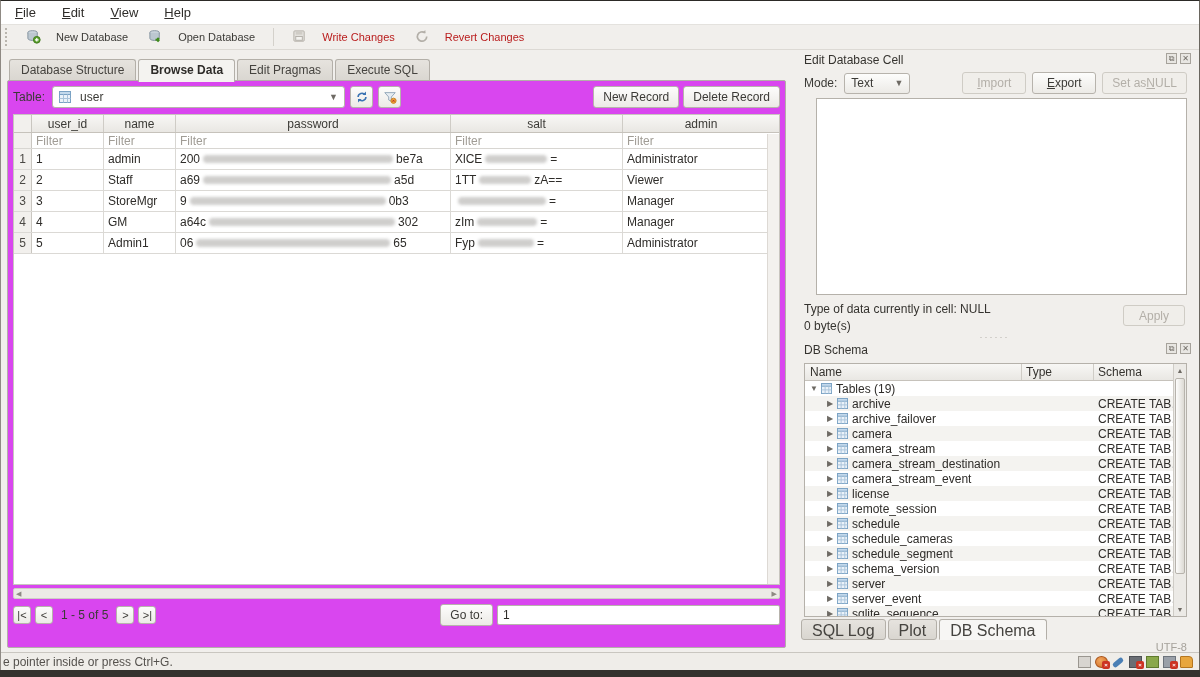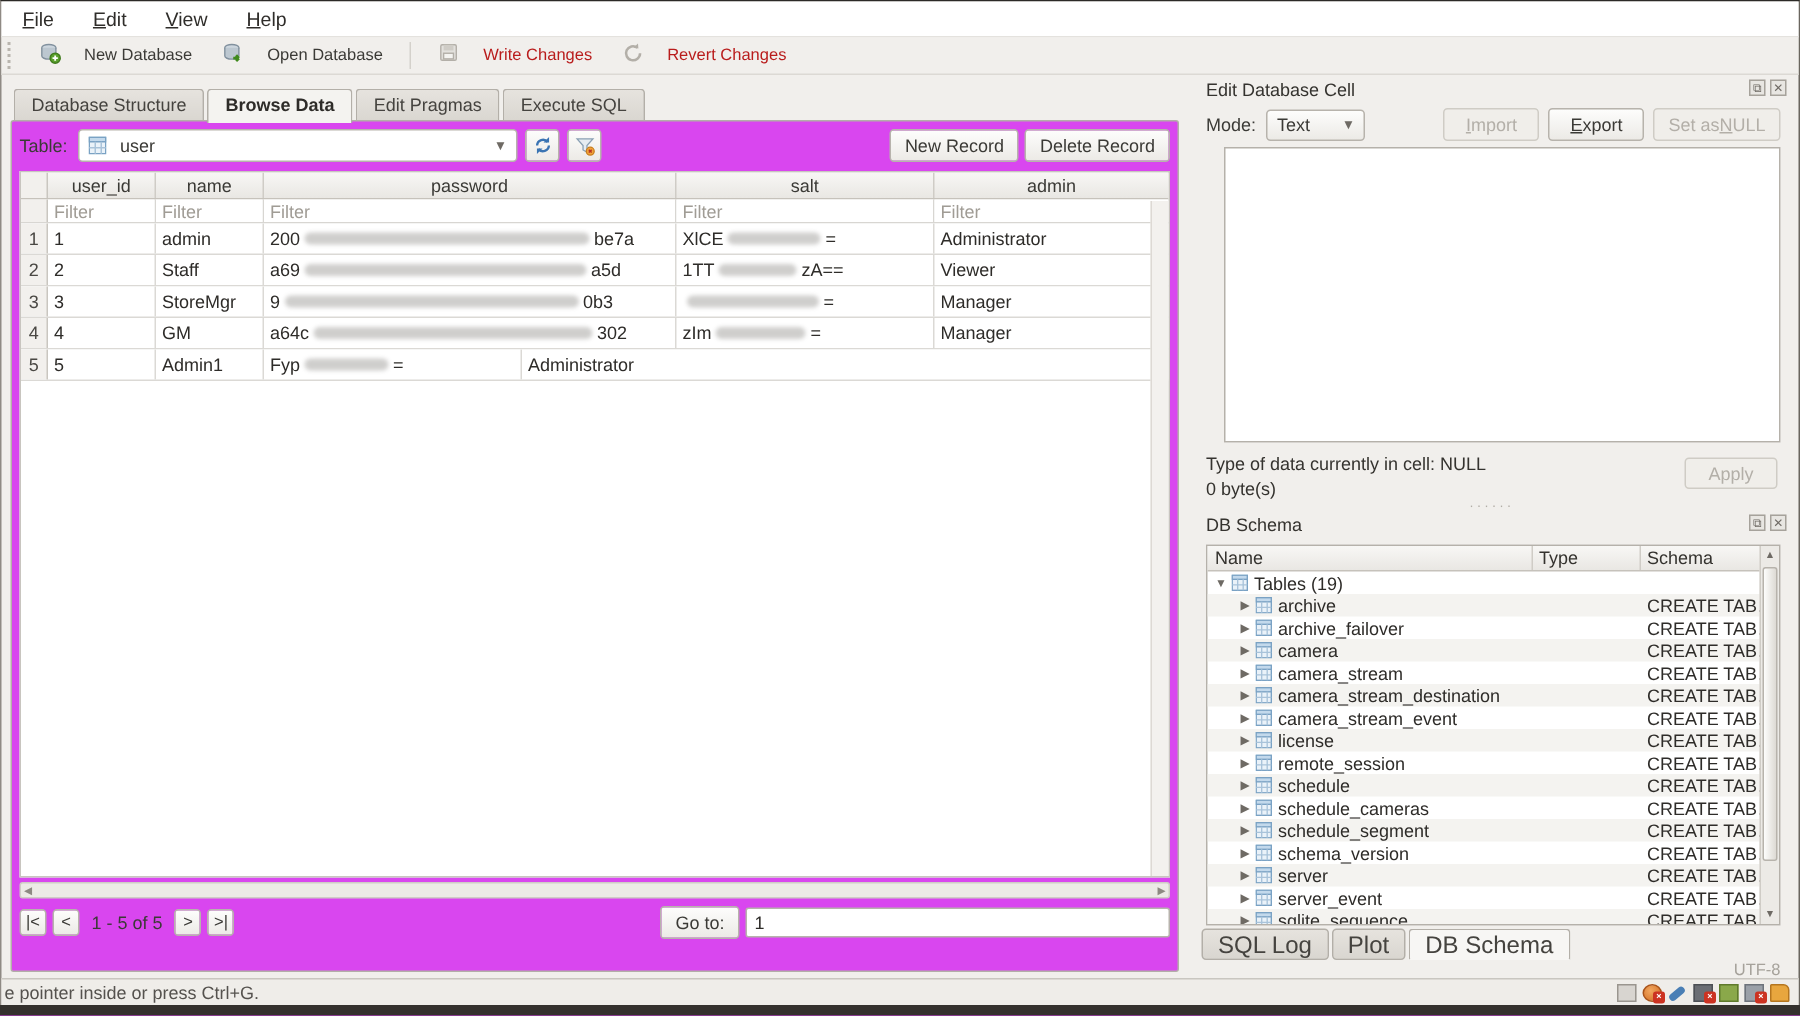--- a/index.html
+++ b/index.html
@@ -310,20 +310,25 @@
                 <span class="blur-bar" style="width: 60px;"></span>
                 <span>=</span>
               </div>
               <div class="g-cell c5">Manager</div>
             </div>
 
             <div class="g-row">
               <div class="g-cell c0 gut">5</div>
               <div class="g-cell c1">5</div>
               <div class="g-cell c2">Admin1</div>
+              <div class="g-cell c3">
+                <span>06</span>
+                <span class="blur-bar" style="width: 194px;"></span>
+                <span>65</span>
+              </div>
               <div class="g-cell c4">
                 <span>Fyp</span>
                 <span class="blur-bar" style="width: 56px;"></span>
                 <span>=</span>
               </div>
               <div class="g-cell c5">Administrator</div>
             </div>
 
           <div class="vtrack"></div>
         </div>

